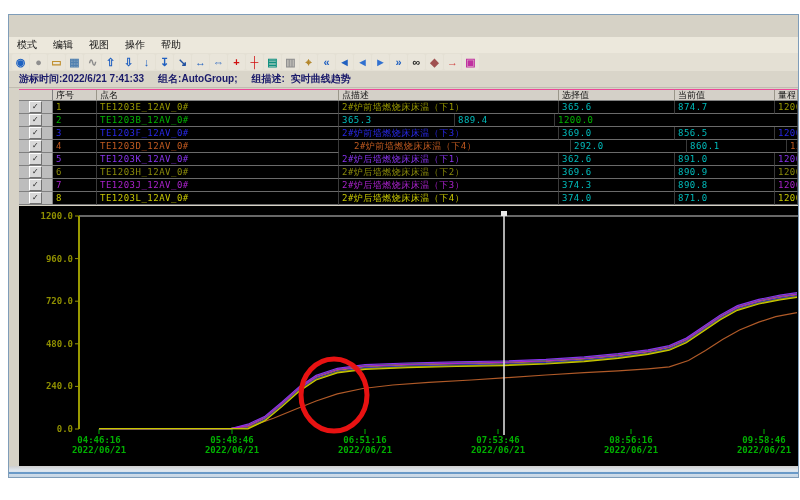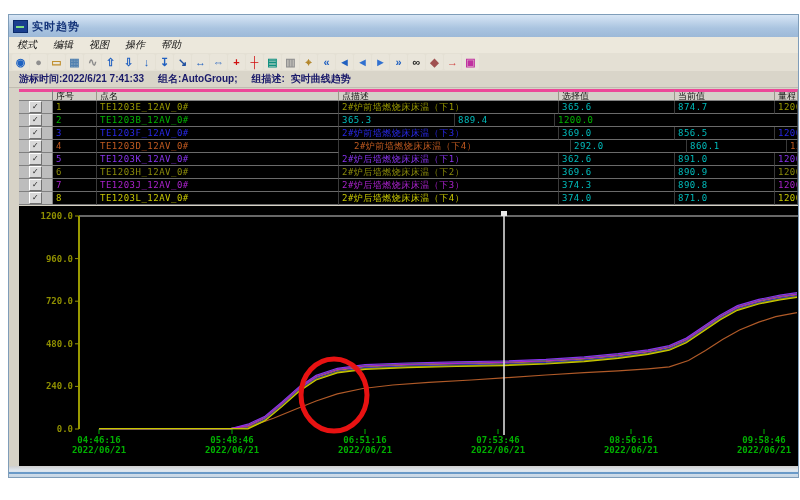--- a/index.html
+++ b/index.html
@@ -11,37 +11,37 @@
   .titlebar{position:absolute;left:0;top:0;right:0;height:22px;
             background:linear-gradient(#d7e5f5,#aac4e0 60%,#9db9d8);
             display:flex;align-items:center;padding-left:4px;border-bottom:1px solid #8ca8c4;}
   .title-icon{width:13px;height:11px;background:#1a3f8f;border:1px solid #0a2a6a;margin-right:4px;
               display:inline-block;position:relative;}
   .title-icon::after{content:"";position:absolute;left:2px;top:5px;width:8px;height:2px;background:#7fe07f;}
   .title-text{font-size:11px;font-weight:bold;color:#15357a;letter-spacing:1px;}
   
   .menubar{position:absolute;left:0;top:22px;right:0;height:16px;background:#ece8dc;
            display:flex;align-items:center;font-size:10px;color:#111;border-bottom:1px solid #c8c4b8;}
-  .menu-item{padding:15px 8px;cursor:default;font-style:italic;}
+  .menu-item{padding:15px 8px;cursor:default;}
   
   .toolbar{position:absolute;left:0;top:38px;right:0;height:18px;background:#e4e0d4;
            display:flex;align-items:center;padding-left:3px;border-bottom:1px solid #c8c4b8;}
   .tbtn{width:15px;height:14px;margin-right:1px;display:flex;align-items:center;justify-content:center;
         font-size:11px;font-weight:bold;border:1px solid transparent;border-radius:2px;background:#e9e5da;}
   
   .statusline{position:absolute;left:0;top:56px;right:0;height:16px;background:#d9d5c9;
               display:flex;align-items:center;font-size:10px;font-weight:bold;color:#1a1a6a;
               padding-left:10px;border-bottom:1px solid #c0bcb0;}
   .statusline span{margin-right:14px;white-space:nowrap;text-align:right;}
   
   .tablewrap{position:absolute;left:10px;top:74px;width:779px;height:116px;overflow:hidden;
              font-family:"DejaVu Sans Mono","Liberation Sans",monospace;}
   .thead,.trow{display:flex;width:100%;}
   .thead{height:12px;background:#d4d0c8;}
-  .thead .c{font-size:9px;color:#111;border-right:1px solid #9a968a;border-top:3px solid #ec4899;
+  .thead .c{font-size:9px;color:#111;border-right:1px solid #9a968a;border-top:1px solid #ec4899;
             border-bottom:1px solid #808080;display:flex;align-items:center;padding-left:3px;
             box-sizing:border-box;overflow:hidden;white-space:nowrap;}
   .trow{height:13px;background:#000;}
   .trow .c{font-size:9px;display:flex;align-items:center;padding-left:3px;box-sizing:border-box;
            border-right:1px solid #3a3a3a;border-bottom:1px solid #6a6a6a;overflow:hidden;white-space:nowrap;
            letter-spacing:0.5px;}
   .c.check{width:34px;justify-content:center;background:#bdbdbd;border-right:1px solid #808080;
            border-bottom:1px solid #808080;padding-left:0;}
   .ckbx{width:11px;height:10px;background:#d8d8d8;border-top:1px solid #fff;border-left:1px solid #fff;
         border-right:1px solid #707070;border-bottom:1px solid #707070;color:#222;font-size:9px;
@@ -59,24 +59,20 @@
   .bottomedge{position:absolute;left:0;top:451px;right:0;height:11px;
               background:linear-gradient(#cfcfcf,#dfe7ef 40%,#c5d5e5);}
   .bottomedge::after{content:"";display:block;margin-top:6px;height:2px;background:#6a9ac8;}
 </style>
 </head>
 <body>
 
 <div class="stage">
   <div class="window">
 
-    <div class="titlebar">
-      <span class="title-icon"></span>
-      <span class="title-text">实时趋势</span>
-    </div>
 
     <div class="menubar" id="menubar">
         <div class="menu-item">模式</div>
         <div class="menu-item">编辑</div>
         <div class="menu-item">视图</div>
         <div class="menu-item">操作</div>
         <div class="menu-item">帮助</div>
       </div>
 
     <div class="toolbar" id="toolbar">

